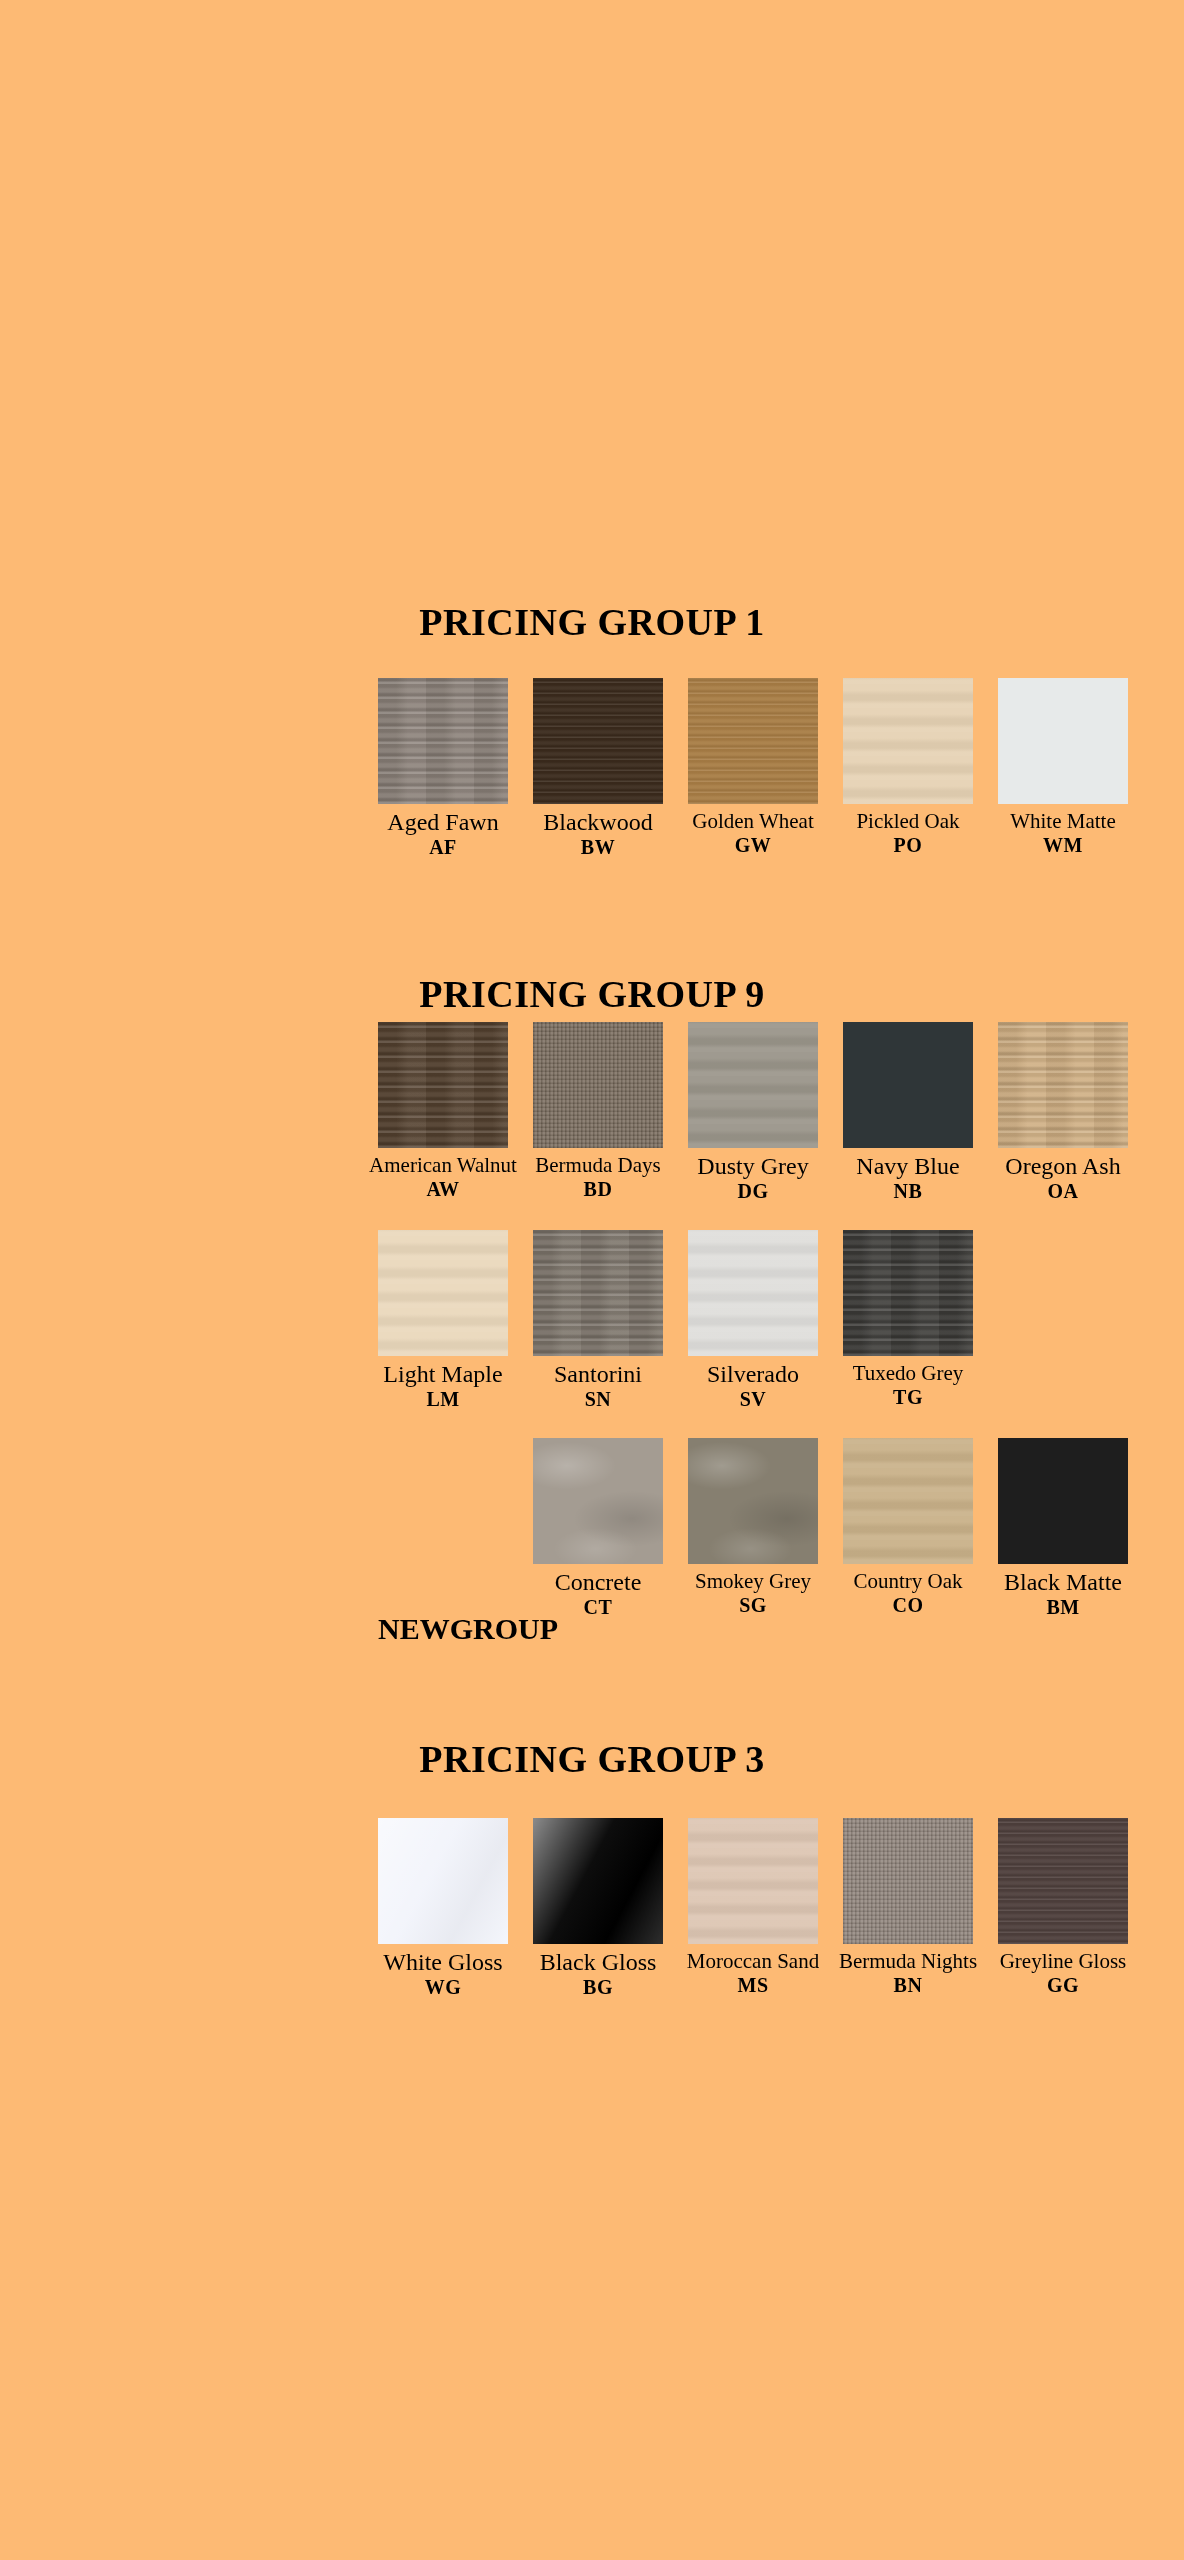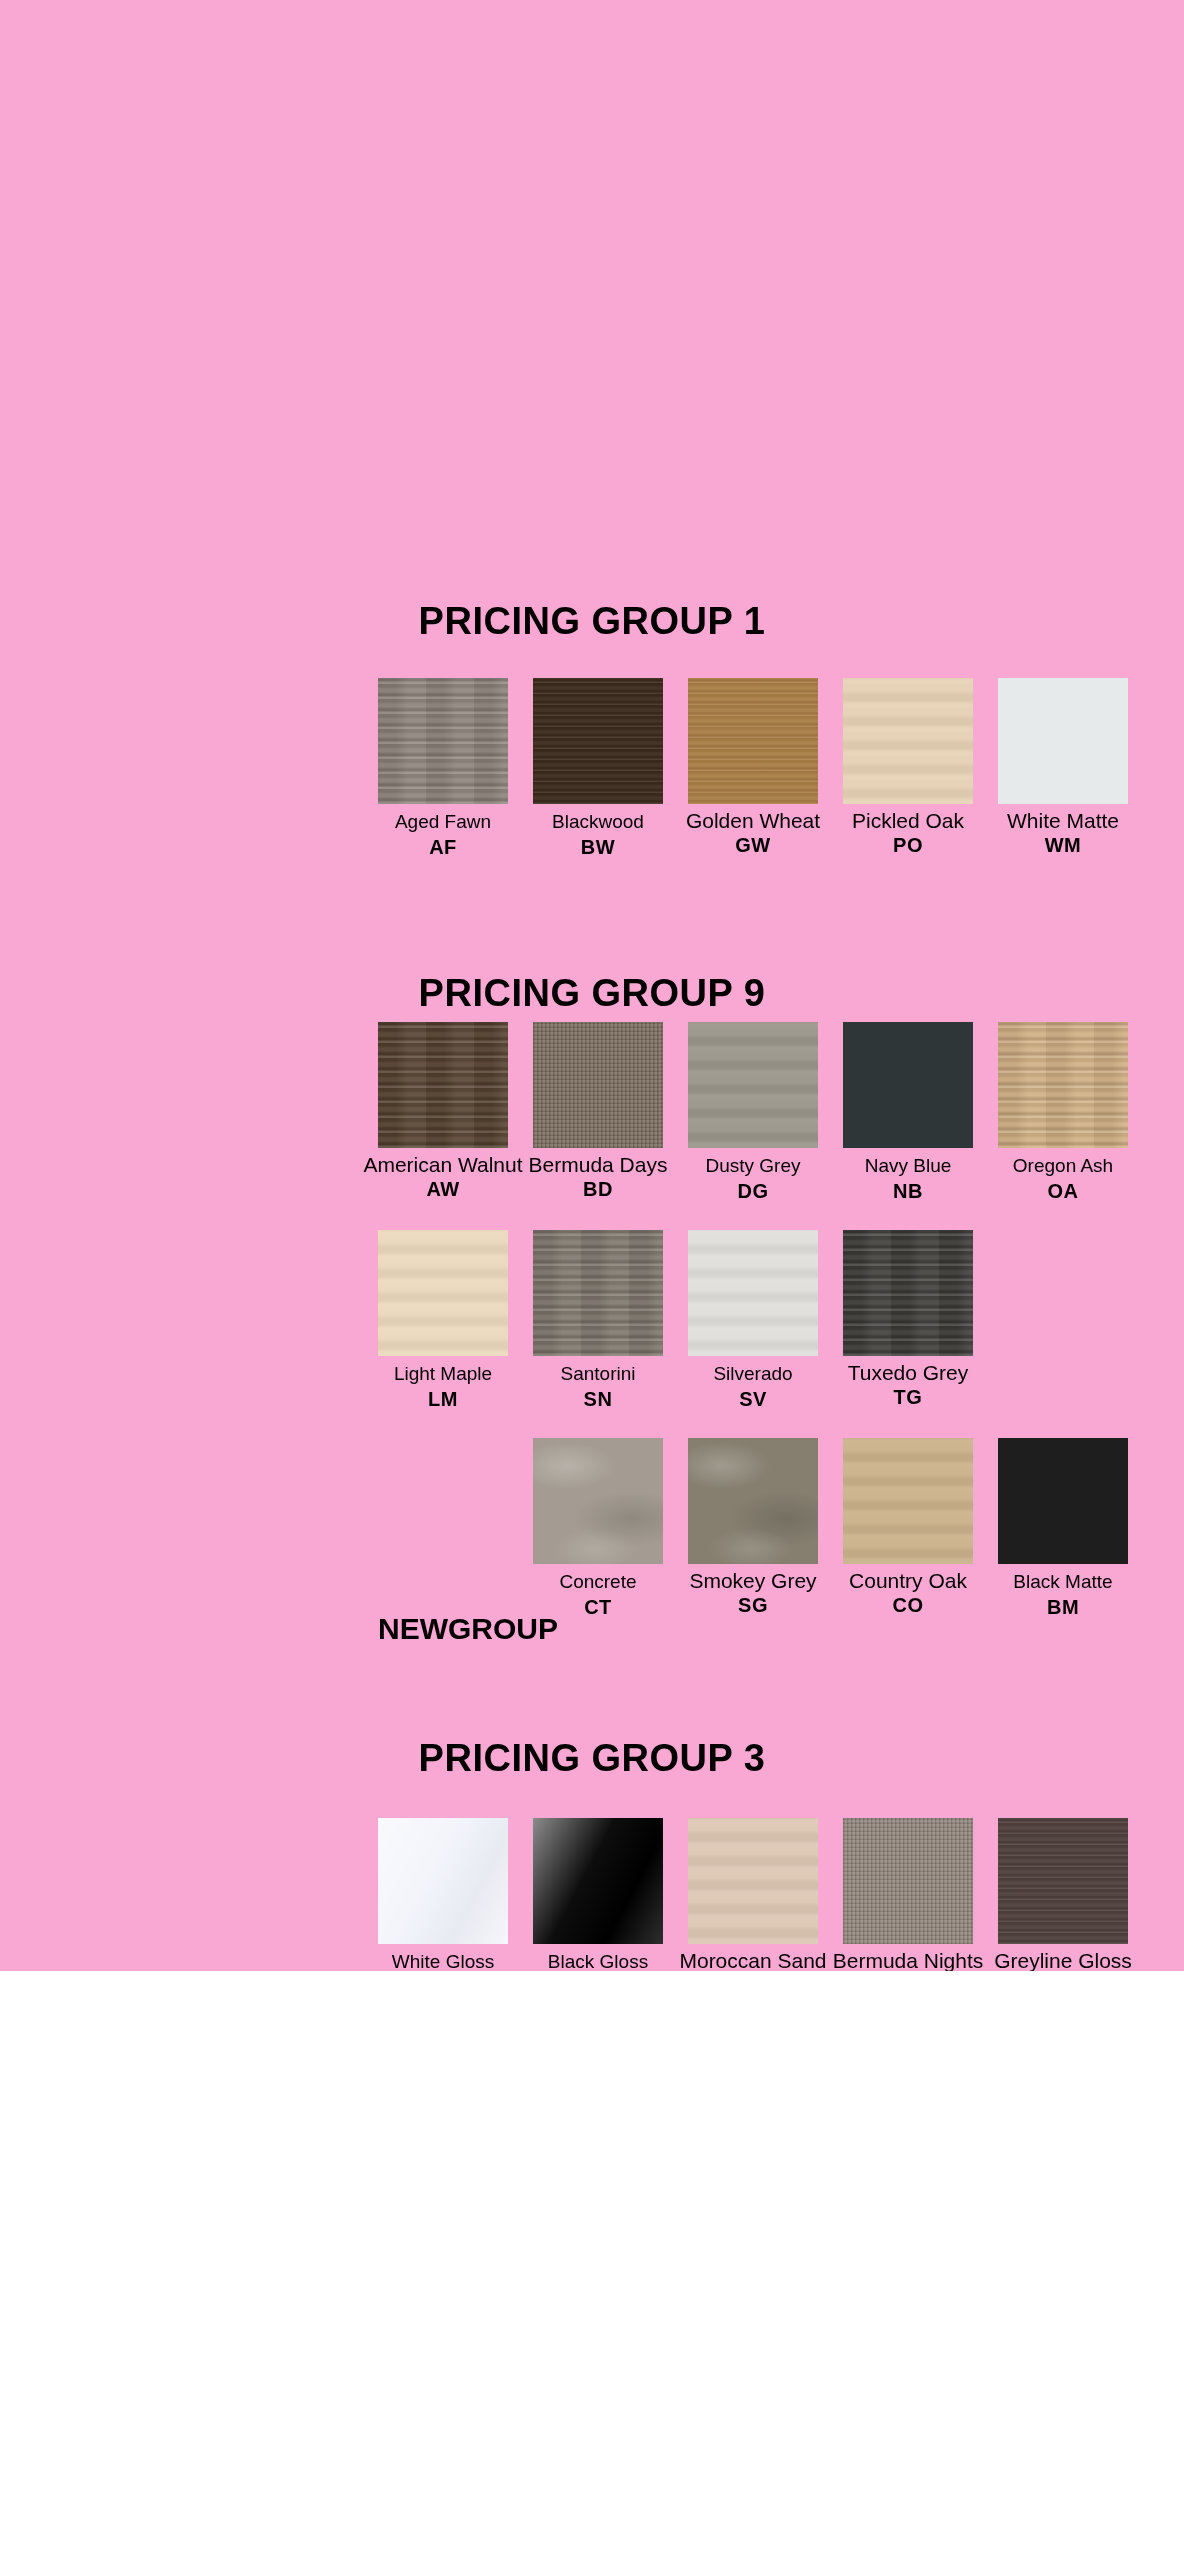--- a/index.html
+++ b/index.html
@@ -5,23 +5,24 @@
 <style>
   * { box-sizing: border-box; }
   html, body {
     margin: 0; padding: 0;
     background: #ffffff;
     font-family: "Liberation Sans", sans-serif;
   }
   #page {
     position: relative;
     width: 1184px;
-    height: 1971px;
-    background: #f9a8d4;
+    height: 2560px;
+    background: #fdba74;
     overflow: hidden;
+    font-family: Liberation Serif, serif;
   }
 
   
   .group-title {
     position: absolute;
     left: 0; right: 0;
     text-align: center;
     font-weight: bold;
     font-size: 38px;
     letter-spacing: 0.5px;
@@ -59,21 +60,21 @@
 
   .swatch {
     width: 130px;
     height: 126px;
     background-color: #cccccc;
     background-repeat: repeat;
   }
 
   .name {
     margin-top: 7px;
-    font-size: 19px;
+    font-size: 24px;
     line-height: 22px;
     color: #000000;
     text-align: center;
     white-space: nowrap;
   }
   .name.small { font-size: 21px; line-height: 20px; }
 
   .code {
     margin-top: 3px;
     font-size: 20px;

